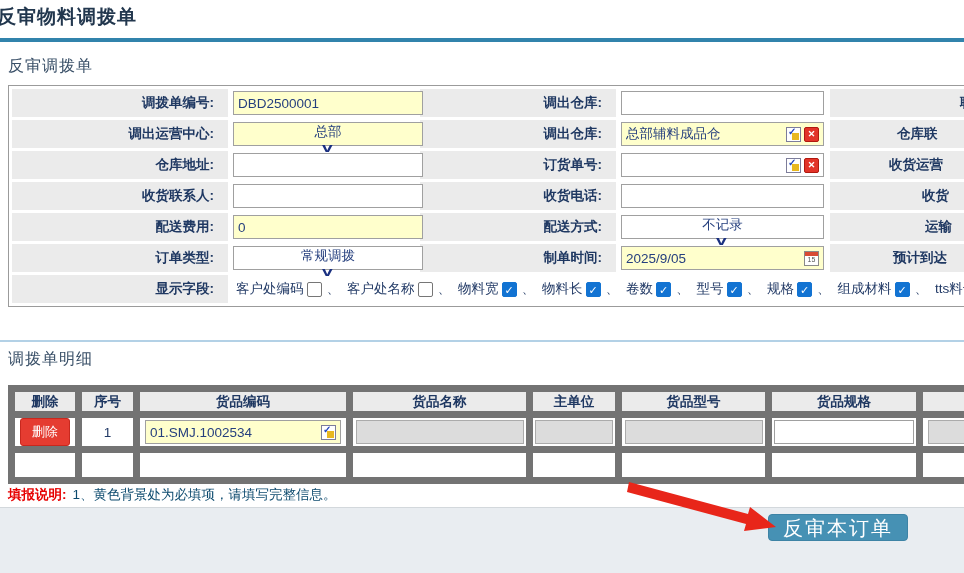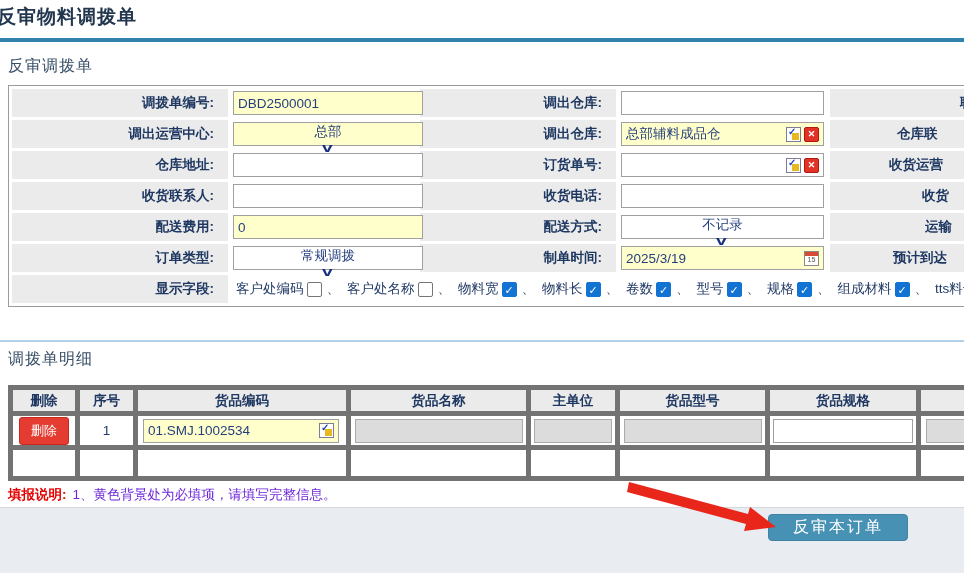--- a/index.html
+++ b/index.html
@@ -66,47 +66,47 @@
   .sep { color:#1f3862; margin:0 7px 0 3px; }
 
   .divider { position:absolute; top:340px; left:0; width:964px; height:2px; background:#b3d1e6; }
 
   
   table.detail-table {
     position:absolute; top:385px; left:8px;
     border-collapse:collapse; table-layout:fixed; width:1030px;
     background:#fff;
   }
-  table.detail-table th, table.detail-table td { border:5px solid #737373; }
+  table.detail-table th, table.detail-table td { border:7px solid #737373; }
   table.detail-table th {
     background:#ebebeb; height:26px; font-size:13.5px; color:#1f3862; font-weight:bold; text-align:center;
   }
   table.detail-table td { height:34px; text-align:center; vertical-align:middle; font-size:13.5px; }
   tr.empty-row td { height:31px; }
   .del-btn {
     background:#e53c31; color:#ffffff; border:1px solid #c8281e; border-radius:3px;
     font-size:13px; padding:4px 11px; cursor:pointer; font-family:"Liberation Sans", sans-serif;
   }
   .gray-fld { background:#dcdcdc; border:1px solid #ababab; height:24px; display:inline-block; vertical-align:middle; }
   .white-fld { background:#ffffff; border:1px solid #a0a0a0; height:24px; display:inline-block; vertical-align:middle; }
 
   
   .note { position:absolute; top:486px; left:8px; font-size:13.5px; font-weight:bold; }
   .note .nlabel { color:#e60000; margin-right:6px; }
-  .note .ntext { color:#6d28d9; font-weight:normal; }
+  .note .ntext { color:#0c4a6e; font-weight:normal; }
 
   
   .footer-strip {
     position:absolute; top:507px; left:0; width:964px; height:66px;
     background:#e9edf1; border-top:1px solid #d3d8dc;
   }
   .submit-btn {
     position:absolute; top:514px; left:768px; width:140px; height:27px;
     background:#4691b4; border:1px solid #3d83a5; border-radius:4px;
-    color:#ffffff; font-size:16px; letter-spacing:2px; cursor:pointer;
+    color:#ffffff; font-size:20px; letter-spacing:2px; cursor:pointer;
     font-family:"Liberation Sans", sans-serif;
   }
   .arrow-svg { position:absolute; top:478px; left:612px; z-index:5; pointer-events:none; }
 </style>
 </head>
 <body>
 
 <div class="page-title">反审物料调拨单</div>
 <div class="accent-bar"></div>
 
@@ -188,21 +188,21 @@
     <td class="lbl">订单类型:</td>
     <td class="inp">
       <div class="selbox w1">
         <span class="val">常规调拨</span>
             <span class="chev">v</span>
       </div>
     </td>
     <td class="lbl">制单时间:</td>
     <td class="inp">
       <div class="iconbox req w2">
-        <span class="val">2025/3/19</span>
+        <span class="val">2025/9/05</span>
         <span class="mini-icon cal">
               <span class="top"></span>
               <span class="day">15</span>
             </span>
       </div>
     </td>
     <td class="lbl-cut p5">预计到达</td>
   </tr>
   <tr>
     <td class="lbl">显示字段:</td>

